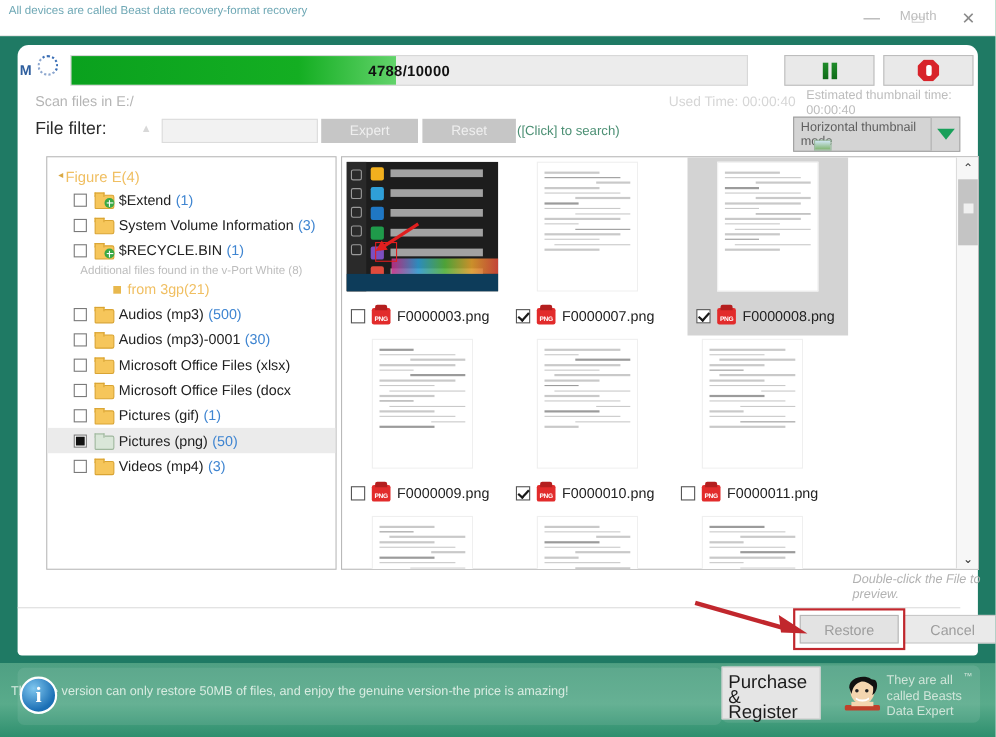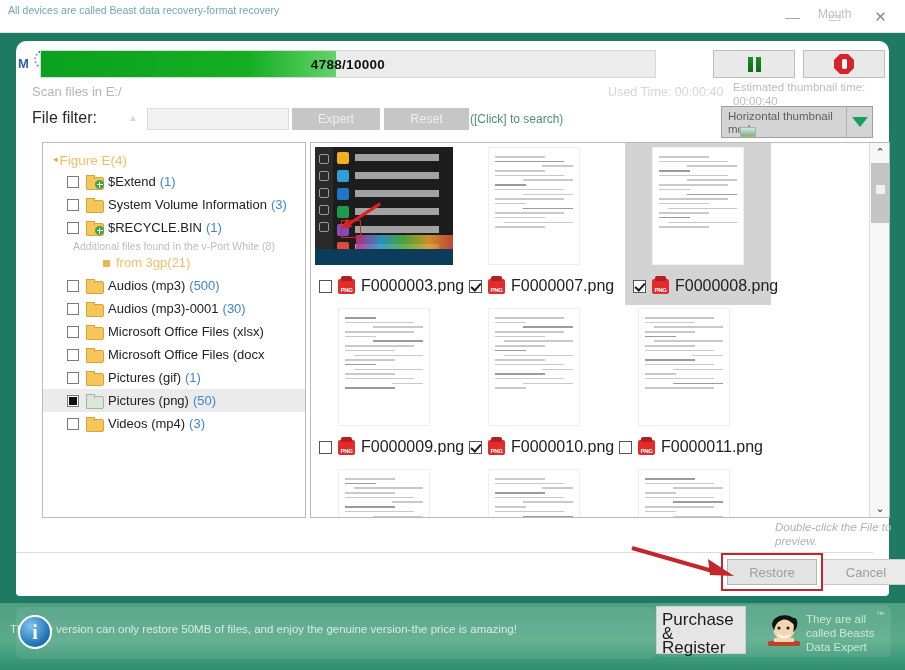--- a/index.html
+++ b/index.html
@@ -54,21 +54,21 @@
     position:absolute; left:18px; top:48px; width:40px; height:28px;
     font-size:13px; color:#2f5f9e; font-weight:bold;
   }
   #spinner-icon .m { position:absolute; left:0; top:8px; }
   #spinner-ring {
     position:absolute; left:16px; top:2px; width:19px; height:19px;
     border:2px dotted #8fa8cf; border-radius:50%;
     border-top-color:#3b6fb5; border-right-color:#3b6fb5;
   }
   #progress-track {
-    position:absolute; left:40px; top:50px; width:616px; height:28px;
+    position:absolute; left:64px; top:50px; width:616px; height:28px;
     background:#ececec; border:1px solid #d8d8d8;
   }
   #progress-fill {
     position:absolute; left:0; top:0; height:100%; width:48%;
     background: linear-gradient(90deg,#0aa11e 0%, #14ae22 70%, #62d36a 100%);
   }
   #progress-label {
     position:absolute; left:0; top:0; width:100%; height:100%;
     display:flex; align-items:center; justify-content:center;
     font-size:13.5px; font-weight:bold; color:#111; letter-spacing:.3px;
@@ -260,21 +260,21 @@
   }
   .png-ico::before {
     content:""; position:absolute; left:3px; top:-3px; width:11px; height:5px;
     background:#b41e1e; border-radius:2px 2px 0 0;
   }
   .png-ico span {
     position:absolute; left:0; right:0; bottom:1px; text-align:center;
     font-size:6px; color:#fff; font-weight:bold; letter-spacing:-.3px;
     font-family:"Liberation Sans", sans-serif;
   }
-  .thumb-name { font-size:16px; color:#222; white-space:nowrap; }
+  .thumb-name { font-size:13px; color:#222; white-space:nowrap; }
 
   
   .doc { position:absolute; inset:0; background:#fff; padding:8px 6px; }
   .doc .ln { height:1.5px; background:#c9c9c9; margin-bottom:3.2px; }
   .doc .ln.s { width:40%; }
   .doc .ln.m { width:64%; }
   .doc .ln.l { width:88%; }
   .doc .ln.r { margin-left:auto; }
   .doc .ln.dark { background:#9b9b9b; }
 

